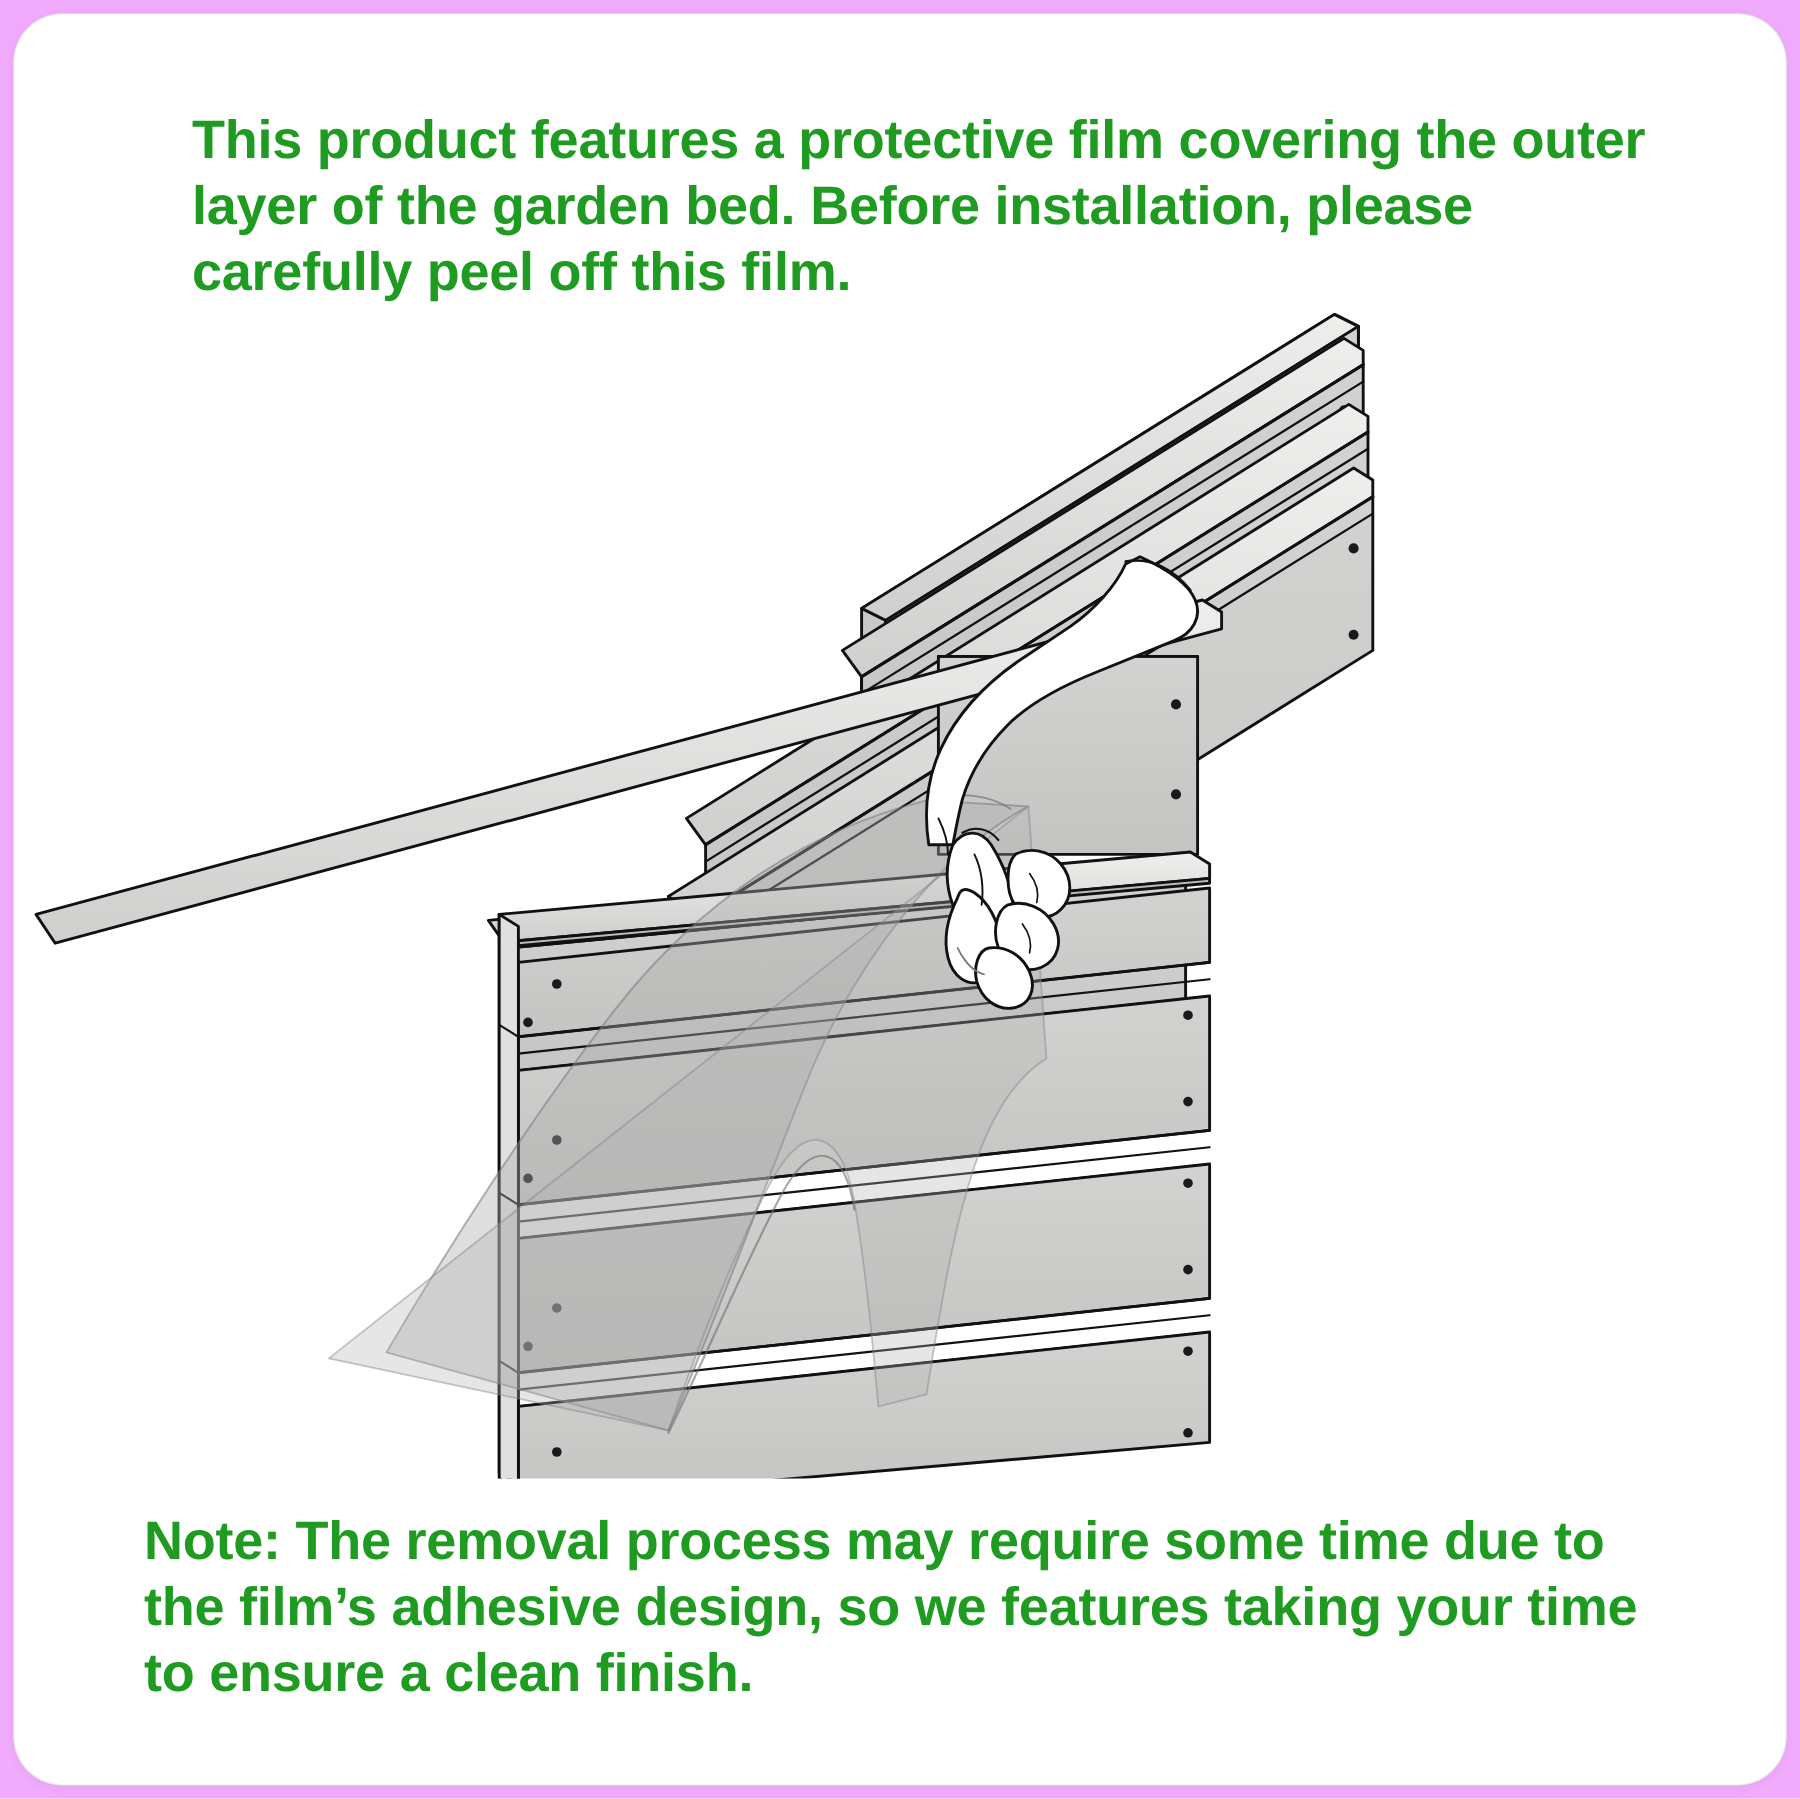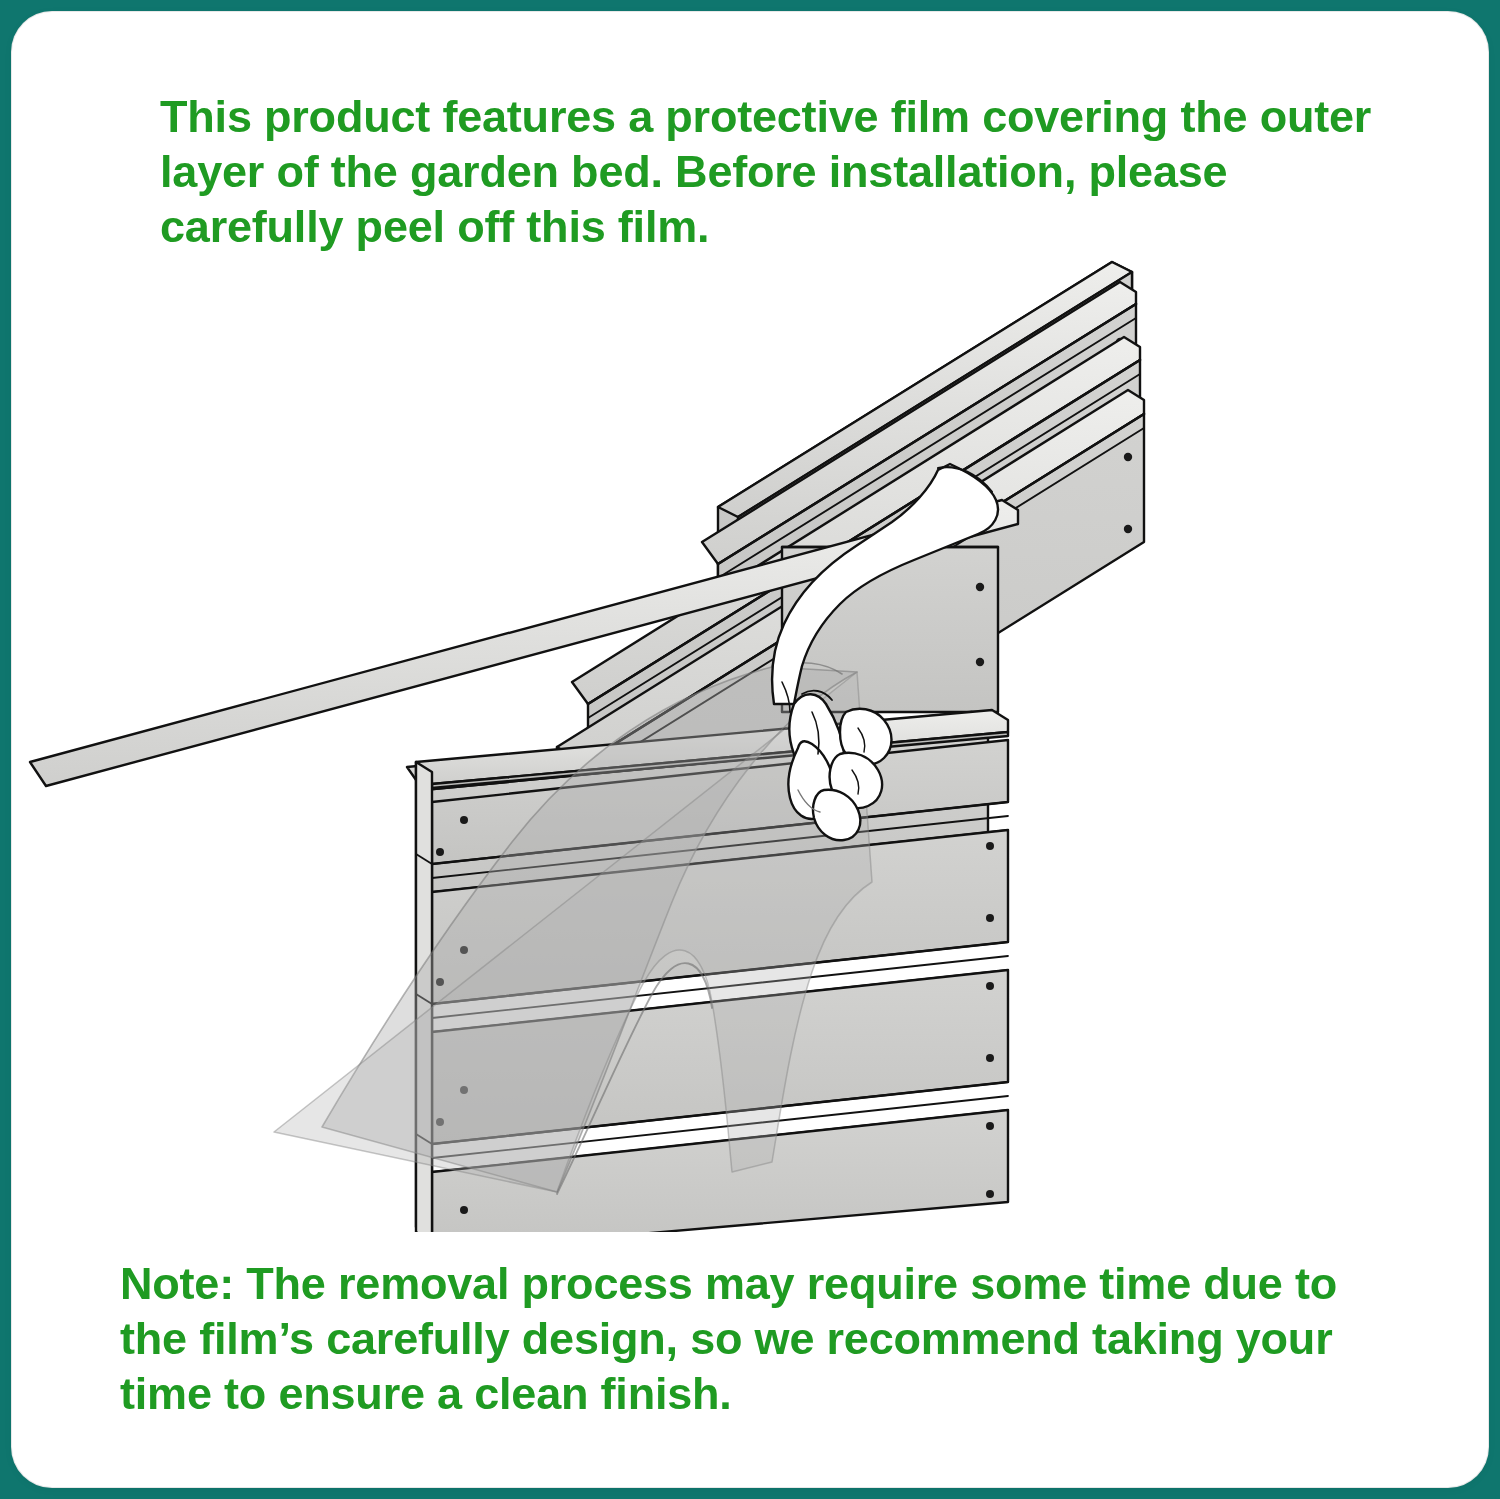--- a/index.html
+++ b/index.html
@@ -5,21 +5,21 @@
 <style>
   html, body {
     margin: 0;
     padding: 0;
     background: #ffffff;
   }
   #page {
     position: relative;
     width: 1500px;
     height: 1499px;
-    background: #0f766e;
+    background: #f0abfc;
     font-family: "Liberation Sans", sans-serif;
     overflow: hidden;
   }
   #card {
     position: absolute;
     left: 12px;
     top: 12px;
     width: 1476px;
     height: 1475px;
     background: #ffffff;
@@ -296,16 +296,16 @@
             <path d="M 840 528 C 846 536, 848 544, 846 552" fill="none" stroke-width="1.4"></path>
             <path d="M 770 440 C 776 452, 778 462, 778 470" fill="none" stroke-width="1.6"></path>
 
             <path d="M 786 548 C 792 560, 800 568, 808 570" fill="none" stroke-width="1.4" stroke="#777777"></path>
           </g>
 
         </g>
       </svg>
     </div>
 
-    <div id="bottom-text" class="instr-text">Note: The removal process may require some time due to the film’s carefully design, so we recommend taking your time to ensure a clean finish.</div>
+    <div id="bottom-text" class="instr-text">Note: The removal process may require some time due to the film’s adhesive design, so we features taking your time to ensure a clean finish.</div>
 
   </div>
 </div>
 
 </body></html>

